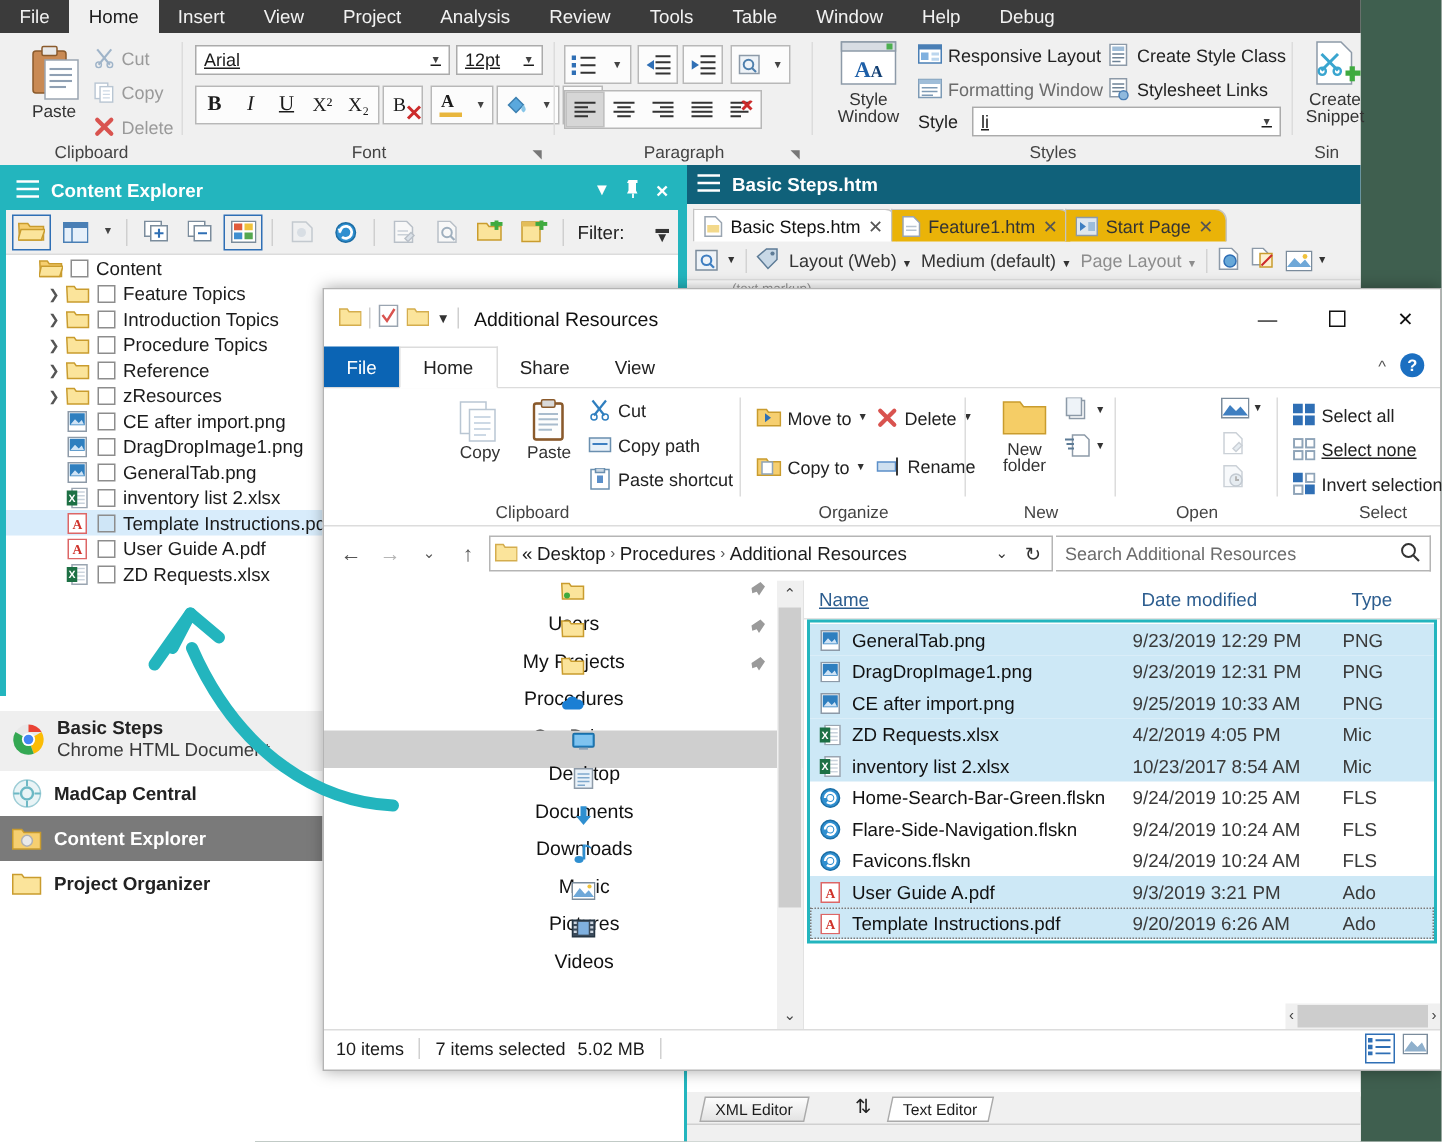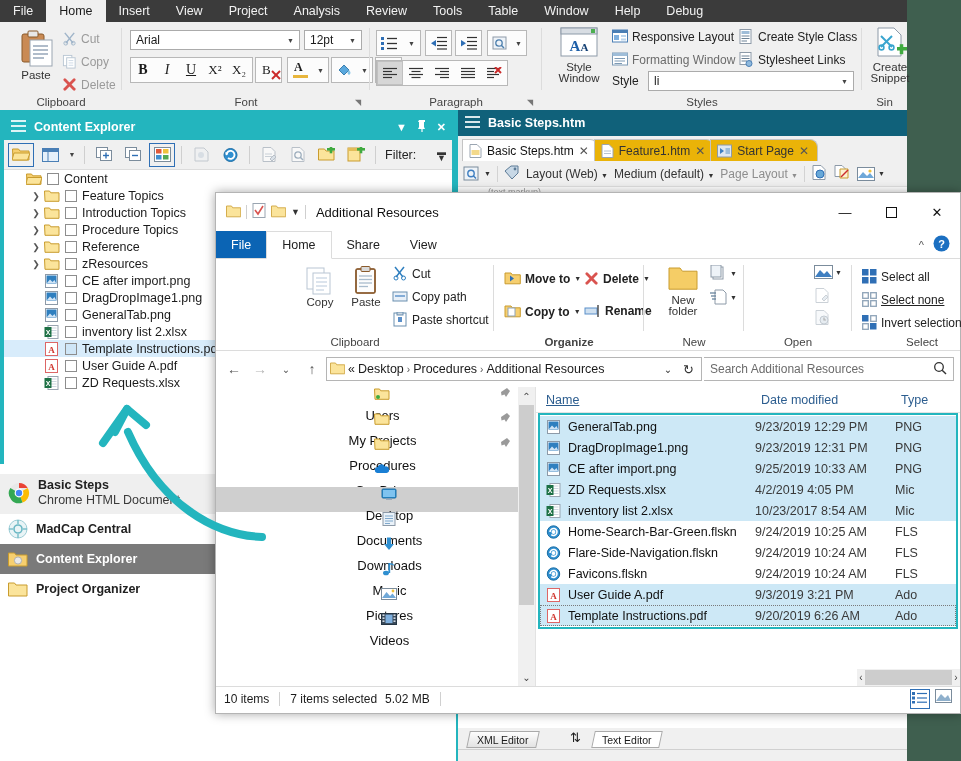--- a/index.html
+++ b/index.html
@@ -28,21 +28,21 @@
   .dlaunch { position:absolute; bottom:3px; right:3px; width:9px; height:9px; font-size:8px; color:#777; line-height:9px; }
 
   .btn { border:1px solid transparent; background:transparent; display:inline-flex; align-items:center; justify-content:center; cursor:default; }
   .btn.sel { background:#d6d6d6; border-color:#c0c0c0; }
 
   .bigbtn { position:absolute; display:flex; flex-direction:column; align-items:center; justify-content:flex-start; cursor:default; }
   .bigbtn .lbl { font-size:11.5px; color:#333; text-align:center; line-height:11px; margin-top:2px; }
 
   .cmd { display:flex; align-items:center; gap:4px; font-size:12px; color:#222; cursor:default; white-space:nowrap; }
 
-  .combo { border:1px solid #ababab; background:#fff; height:20px; display:flex; align-items:center; padding:0 2px 0 5px; font-size:12px; }
+  .combo { border:1px solid #ababab; background:#fff; height:20px; display:flex; align-items:center; padding:0 2px 0 5px; font-size:12px;text-decoration:underline; }
   .combo .cv { flex:1; overflow:hidden; white-space:nowrap; }
   .combo .ca { width:13px; text-align:center; font-size:7px; color:#444; }
 
   .sq { border:1px solid #b8b8b8; background:#fcfcfc; }
 
   
   #ce-frame { position:absolute; left:0; top:110px; width:456px; height:358px; background:#23b5be; padding:4px; }
   #ce-panel { position:absolute; left:4px; top:114px; width:448px; height:350px; background:#ffffff; }
   #ce-title { position:absolute; left:4px; top:114px; width:448px; height:26px; background:#23b5be; color:#fff; display:flex; align-items:center; padding:0 6px; font-weight:bold; font-size:12.5px; }
   #ce-toolbar { position:absolute; left:4px; top:140px; width:448px; height:30px; background:#f0f0f0; border-bottom:1px solid #dcdcdc; display:flex; align-items:center; padding:0 4px; gap:3px; }
@@ -961,21 +961,21 @@
             <rect x="2" y="1" width="12" height="13" fill="#fff" stroke="#6a8faf"></rect>
             <rect x="5" y="0" width="6" height="3" fill="#c9d6e2" stroke="#6a8faf"></rect>
             <path d="M6 5 L10 5 L10 10 L6 10 Z" fill="#5b8fc9"></path>
           </svg>
         <span>Paste shortcut</span>
       </div>
       <div class="glabel" style="bottom:3px;">Clipboard</div>
       <div class="gdiv"></div>
     </div>
 
-    <div class="rgroup" style="left:278px; width:150px; height:92px;font-weight:bold;">
+    <div class="rgroup" style="left:278px; width:150px; height:92px;">
       <div class="cmd" style="position:absolute;left:10px;top:12px;">
         <svg width="17" height="15" viewBox="0 0 17 15">
             <path d="M1 2 h6 l1.3 1.8 h8 v9 h-15.3 z" fill="#f6cf70" stroke="#c99c2e"></path>
             <path d="M10 7.5 L6 4.5 L6 10.5 Z" fill="#2f6fb5"></path>
           </svg>
         <span>Move to</span>
         <span style="font-size:7px;color:#333;">▼</span>
       </div>
       <div class="cmd" style="position:absolute;left:10px;top:45px;">
         <svg width="17" height="15" viewBox="0 0 17 15">

